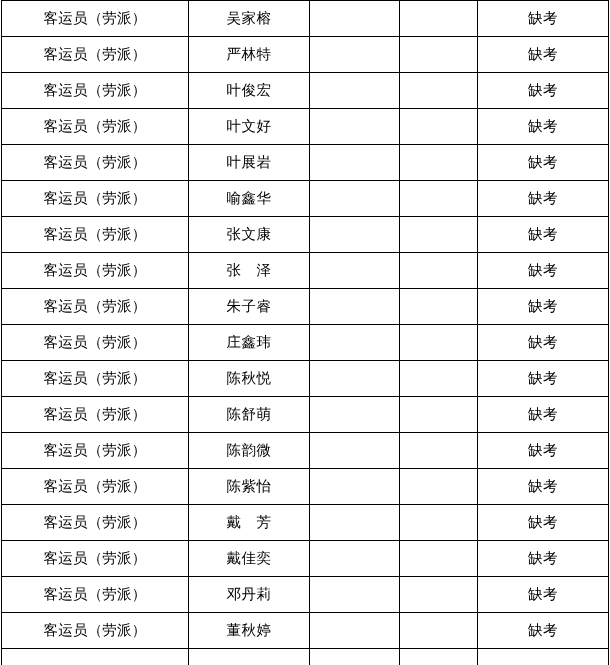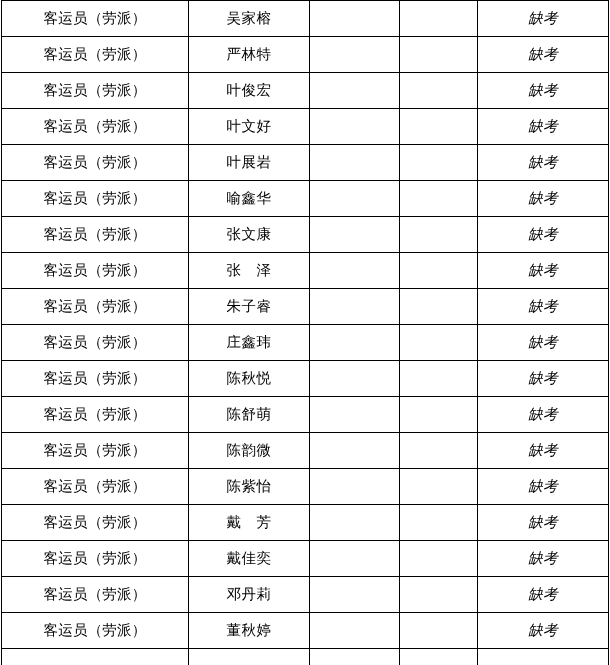--- a/index.html
+++ b/index.html
@@ -39,21 +39,21 @@
   }
   col.c-post  { width: 187px; }
   col.c-name  { width: 121px; }
   col.c-blank1{ width: 90px; }
   col.c-blank2{ width: 78px; }
   col.c-status{ width: 131px; }
 
   td.post   { font-size: 14.5px; letter-spacing: 0.2px; }
   td.name   { font-size: 15.5px; letter-spacing: 0.5px; }
   td.blank  { }
-  td.status { font-size: 14.5px; letter-spacing: 0.5px; font-style: italic; }
+  td.status { font-size: 14.5px; letter-spacing: 0.5px; }
 
   
   tr.clipped td { height: 18px; border-bottom: none; }
 </style>
 </head>
 <body>
 
 <div class="sheet">
   <table class="roster">
     <colgroup>

